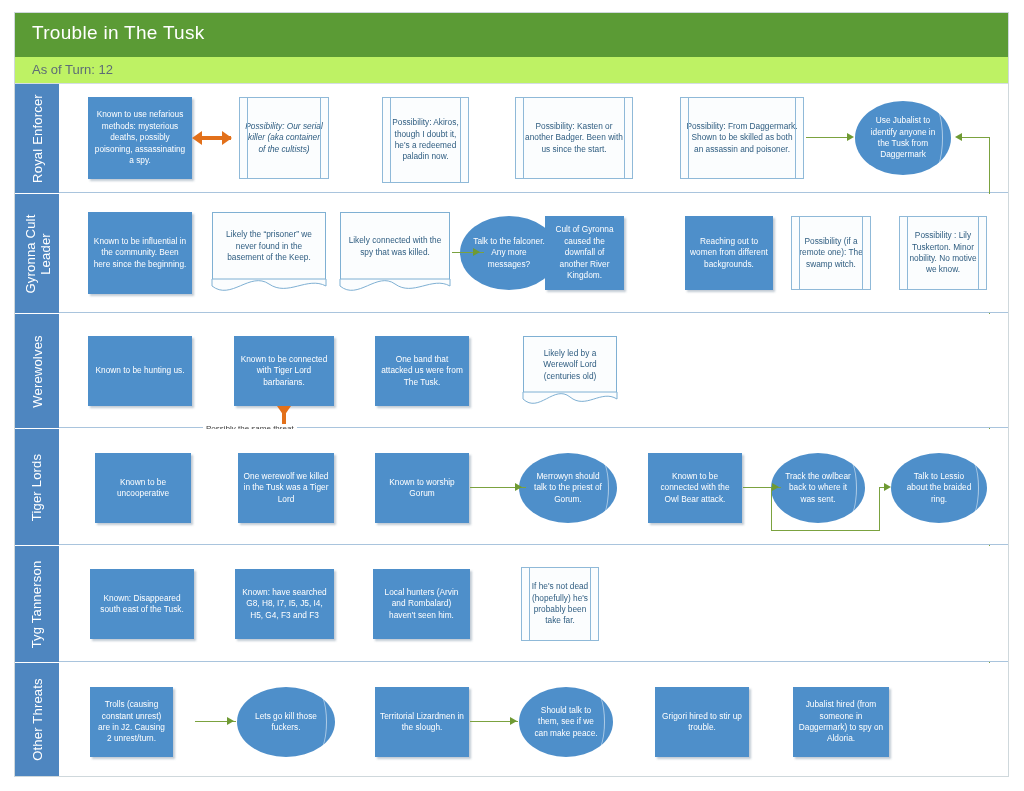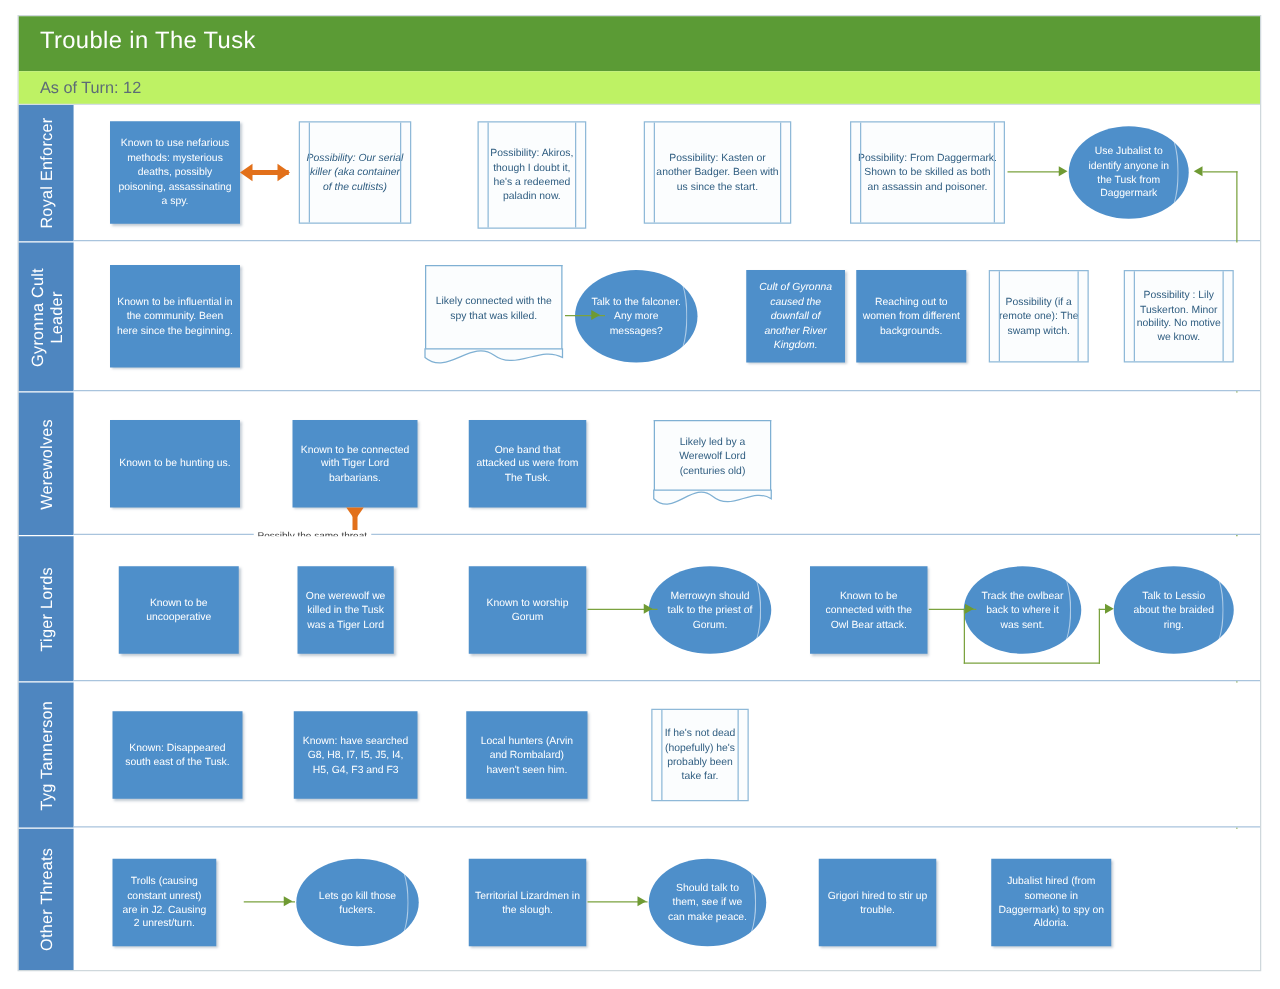--- a/index.html
+++ b/index.html
@@ -208,36 +208,42 @@
       <div class="lane-label">Gyronna Cult
 Leader</div>
     </div>
     <div class="lane-body"></div>
   </div>
 
   <div class="node n-box" style="left:88px;top:212px;width:104px;height:82px;">
     <span class="txt">Known to be influential in the community. Been here since the beginning.</span>
   </div>
 
+  <div class="node n-doc" style="left:212px;top:212px;width:114px;height:68px;">
+    <span class="txt">Likely the “prisoner” we never found in the basement of the Keep.</span>
+    <svg class="wave" viewBox="0 0 114 15" preserveAspectRatio="none">
+      <path d="M0,0 L0,7 C19,22 38,-8 57,5 C76,18 95,-3 114,7 L114,0 Z" fill="#fbfdfe" stroke="#7fb0d3" stroke-width="1"></path>
+    </svg>
+  </div>
 
   <div class="node n-doc" style="left:340px;top:212px;width:110px;height:68px;">
     <span class="txt">Likely connected with the spy that was killed.</span>
     <svg class="wave" viewBox="0 0 110 15" preserveAspectRatio="none">
       <path d="M0,0 L0,7 C18,22 37,-8 55,5 C73,18 92,-3 110,7 L110,0 Z" fill="#fbfdfe" stroke="#7fb0d3" stroke-width="1"></path>
     </svg>
   </div>
 
   <div class="n-cyl" style="left:460px;top:216px;width:98px;height:74px;">
     <span class="cyl-line"></span>
     <span class="cyl-inner node" style="padding:3px 13px;">
         <span class="txt">Talk to the falconer. Any more messages?</span>
       </span>
   </div>
 
-  <div class="node n-box" style="left:597px;top:216px;width:79px;height:74px;font-style:italic;">
+  <div class="node n-box" style="left:545px;top:216px;width:79px;height:74px;">
     <span class="txt">Cult of Gyronna caused the downfall of another River Kingdom.</span>
   </div>
   <div class="node n-box" style="left:685px;top:216px;width:88px;height:74px;">
     <span class="txt">Reaching out to women from different backgrounds.</span>
   </div>
   <div class="node n-store" style="left:791px;top:216px;width:80px;height:74px;">
     <span class="rule-l"></span>
     <span class="rule-r"></span>
     <span class="txt">Possibility (if a remote one): The swamp witch.</span>
   </div>
@@ -281,21 +287,21 @@
   <div class="lane" style="top:429px;height:116px;width:993px;">
     <div class="lane-head">
       <div class="lane-label">Tiger Lords</div>
     </div>
     <div class="lane-body"></div>
   </div>
 
   <div class="node n-box" style="left:95px;top:453px;width:96px;height:70px;">
     <span class="txt">Known to be uncooperative</span>
   </div>
-  <div class="node n-box" style="left:238px;top:453px;width:77px;height:70px;">
+  <div class="node n-box" style="left:238px;top:453px;width:96px;height:70px;">
     <span class="txt">One werewolf we killed in the Tusk was a Tiger Lord</span>
   </div>
   <div class="node n-box" style="left:375px;top:453px;width:94px;height:70px;">
     <span class="txt">Known to worship Gorum</span>
   </div>
   <div class="n-cyl" style="left:519px;top:453px;width:98px;height:70px;">
     <span class="cyl-line"></span>
     <span class="cyl-inner node" style="padding:3px 13px;">
         <span class="txt">Merrowyn should talk to the priest of Gorum.</span>
       </span>

